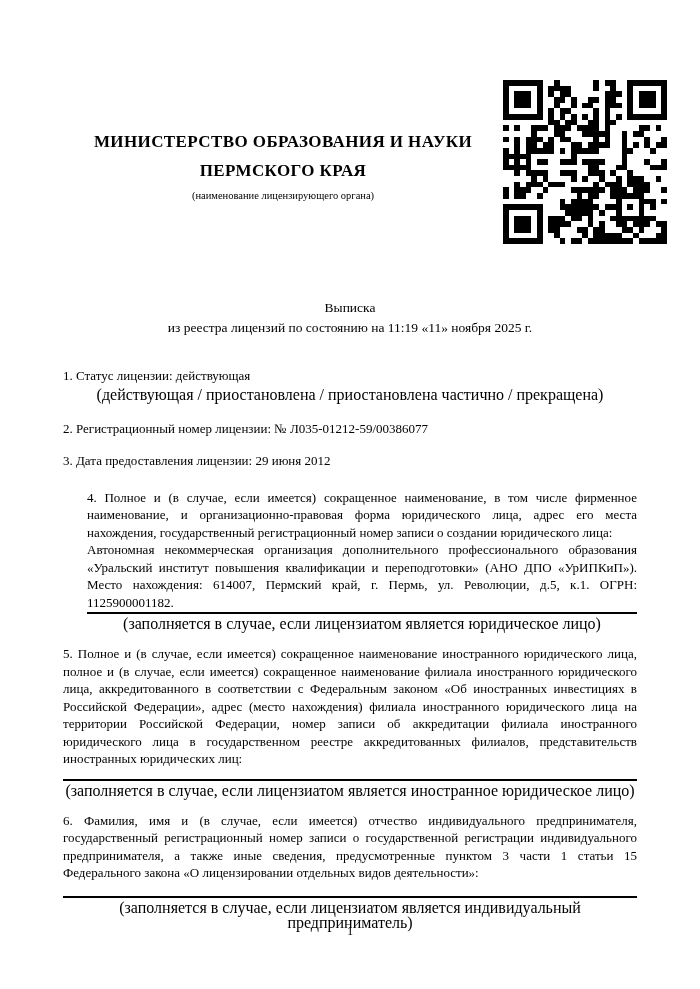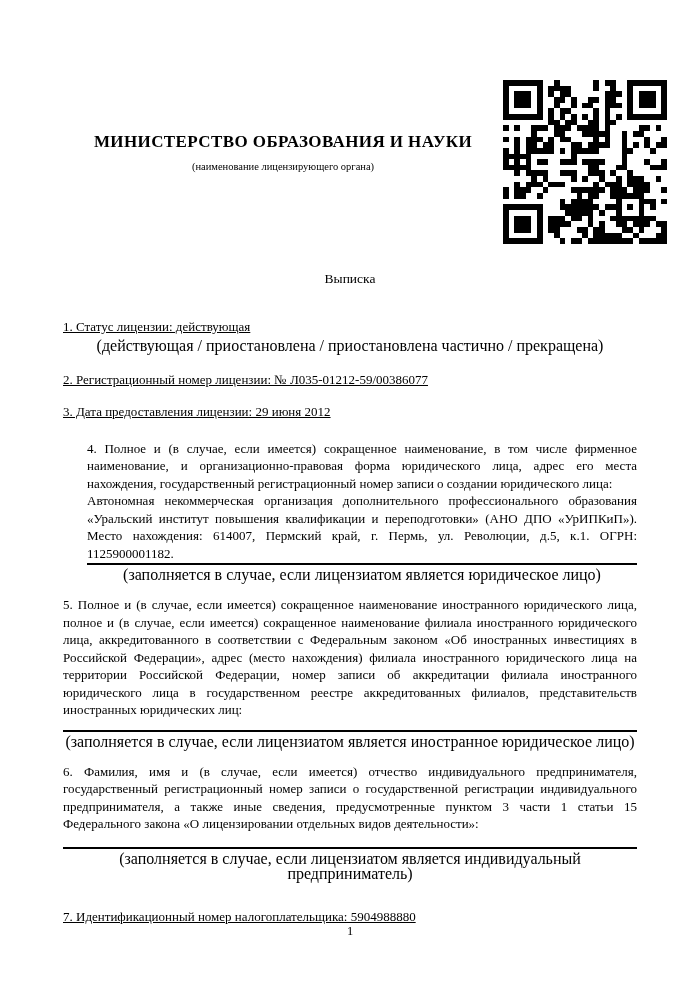--- a/index.html
+++ b/index.html
@@ -42,21 +42,21 @@
   .doc-title-block {
     margin-top:95px;
     text-align:center;
     font-size:13.5px;
     line-height:20px;
   }
 
   
   .sections { font-size:13px; line-height:17.5px; }
   .para { text-align:justify; }
-  .line-item { text-align:left;text-decoration:underline; }
+  .line-item { text-align:left; }
   .note {
     font-size:16px;
     line-height:15px;
     text-align:center;
     margin-top:2px;
   }
   .rule {
     border-top:2px solid #000;
     height:0;
     width:100%;
@@ -411,25 +411,27 @@
         <rect x="2" y="24" width="3" height="3"></rect>
         <rect x="20" y="20" width="5" height="5"></rect>
         <rect x="21" y="21" width="3" height="3" fill="#fff"></rect>
         <rect x="22" y="22" width="1" height="1"></rect>
       </svg></div>
 
   <div class="content">
 
     <div class="masthead">
       <div class="mt-line">МИНИСТЕРСТВО ОБРАЗОВАНИЯ И НАУКИ</div>
+      <div class="mt-line">ПЕРМСКОГО КРАЯ</div>
       <div class="mt-caption">(наименование лицензирующего органа)</div>
     </div>
 
     <div class="doc-title-block">
       <div>Выписка</div>
+      <div>из реестра лицензий по состоянию на 11:19 «11» ноября 2025 г.</div>
     </div>
 
     <div class="sections">
 
       <div class="s1">
         <div class="line-item">1. Статус лицензии: действующая</div>
         <div class="note">(действующая / приостановлена / приостановлена частично / прекращена)</div>
       </div>
 
       <div class="s2 line-item">2. Регистрационный номер лицензии: № Л035-01212-59/00386077</div>
@@ -448,20 +450,19 @@
         <div class="rule s5-rule"></div>
         <div class="note">(заполняется в случае, если лицензиатом является иностранное юридическое лицо)</div>
       </div>
 
       <div class="s6">
         <div class="para">6. Фамилия, имя и (в случае, если имеется) отчество индивидуального предпринимателя, государственный регистрационный номер записи о государственной регистрации индивидуального предпринимателя, а также иные сведения, предусмотренные пунктом 3 части 1 статьи 15 Федерального закона «О лицензировании отдельных видов деятельности»:</div>
         <div class="rule s6-rule"></div>
         <div class="note">(заполняется в случае, если лицензиатом является индивидуальный предприниматель)</div>
       </div>
 
-      <div class="s7 line-item">7. Идентификационный номер налогоплательщика: 5904988880</div>
 
     </div>
   </div>
 
   <div class="page-number">1</div>
 
 </div>
 
 </body></html>

